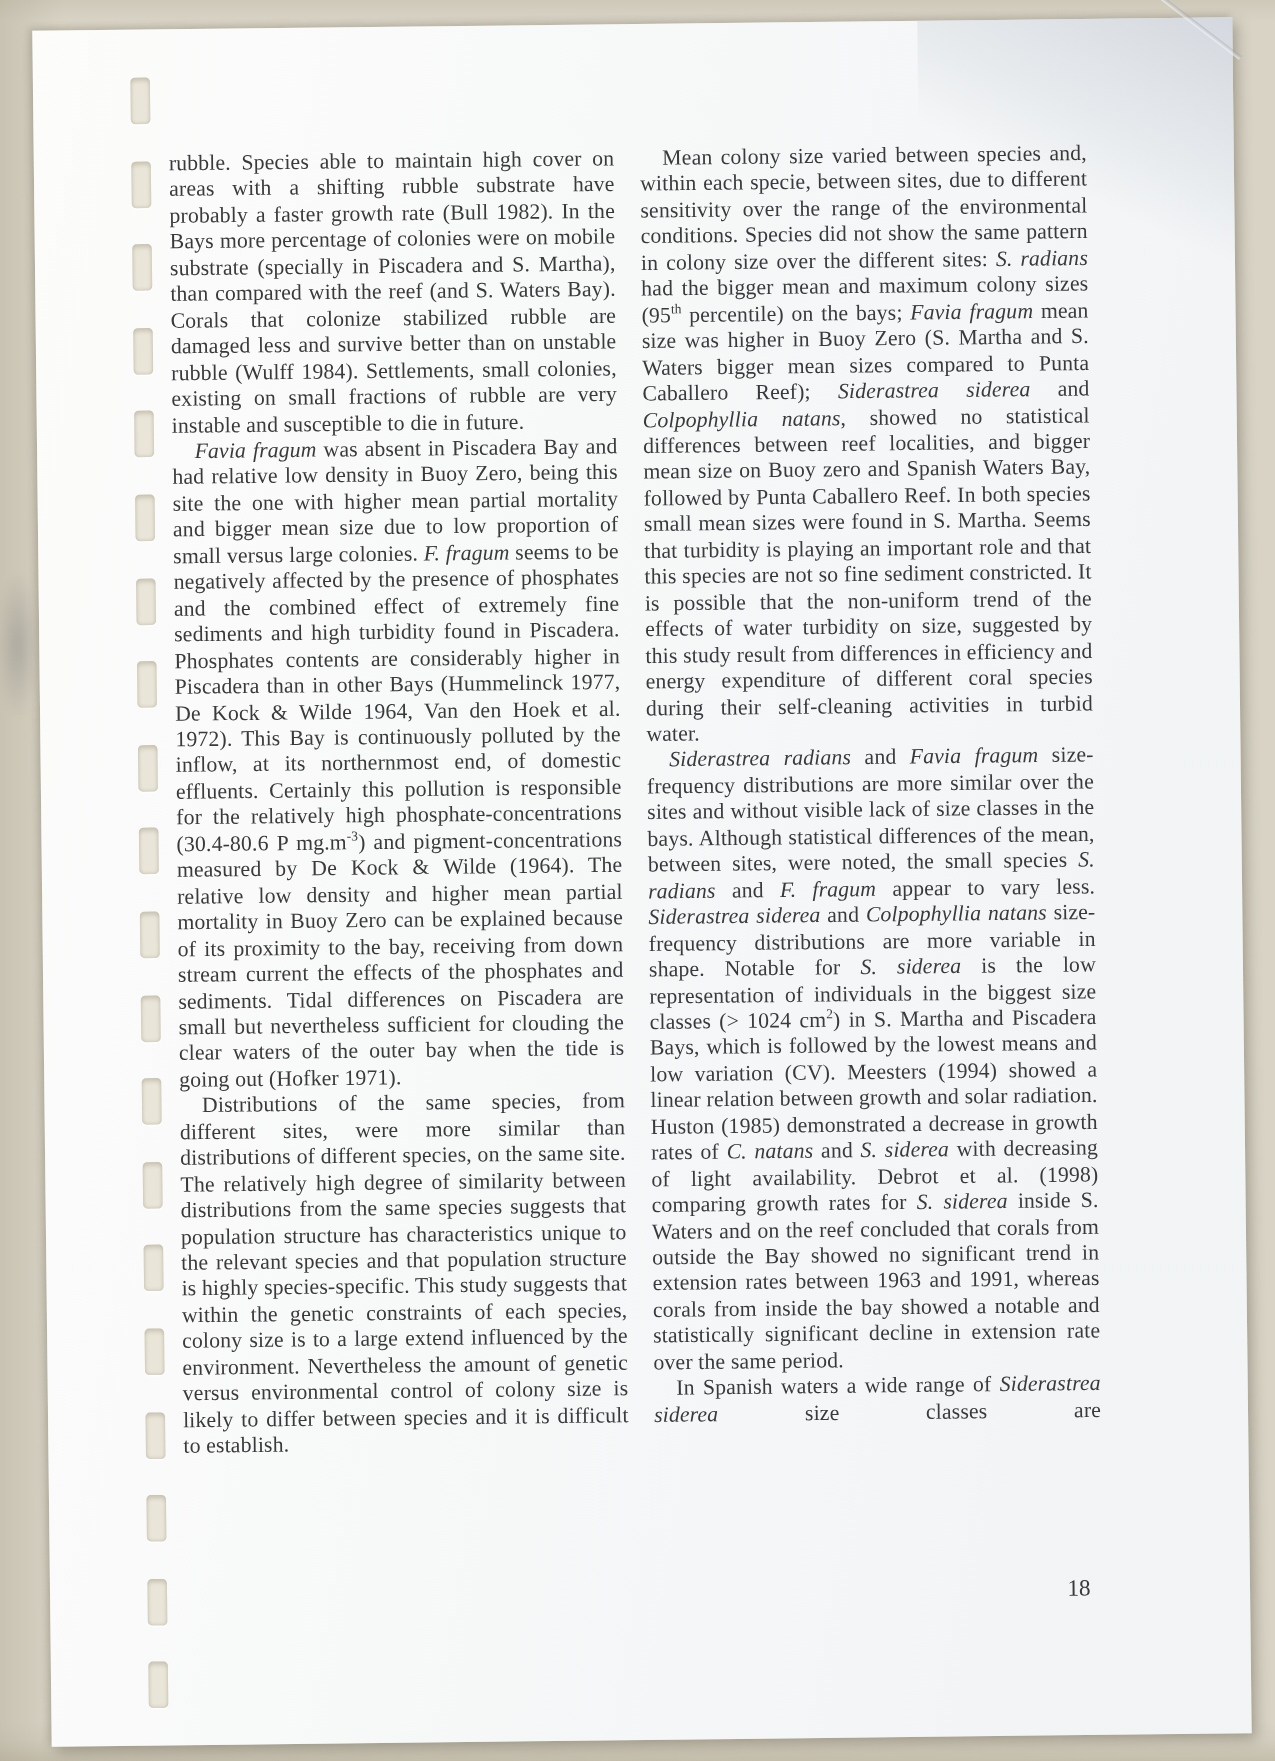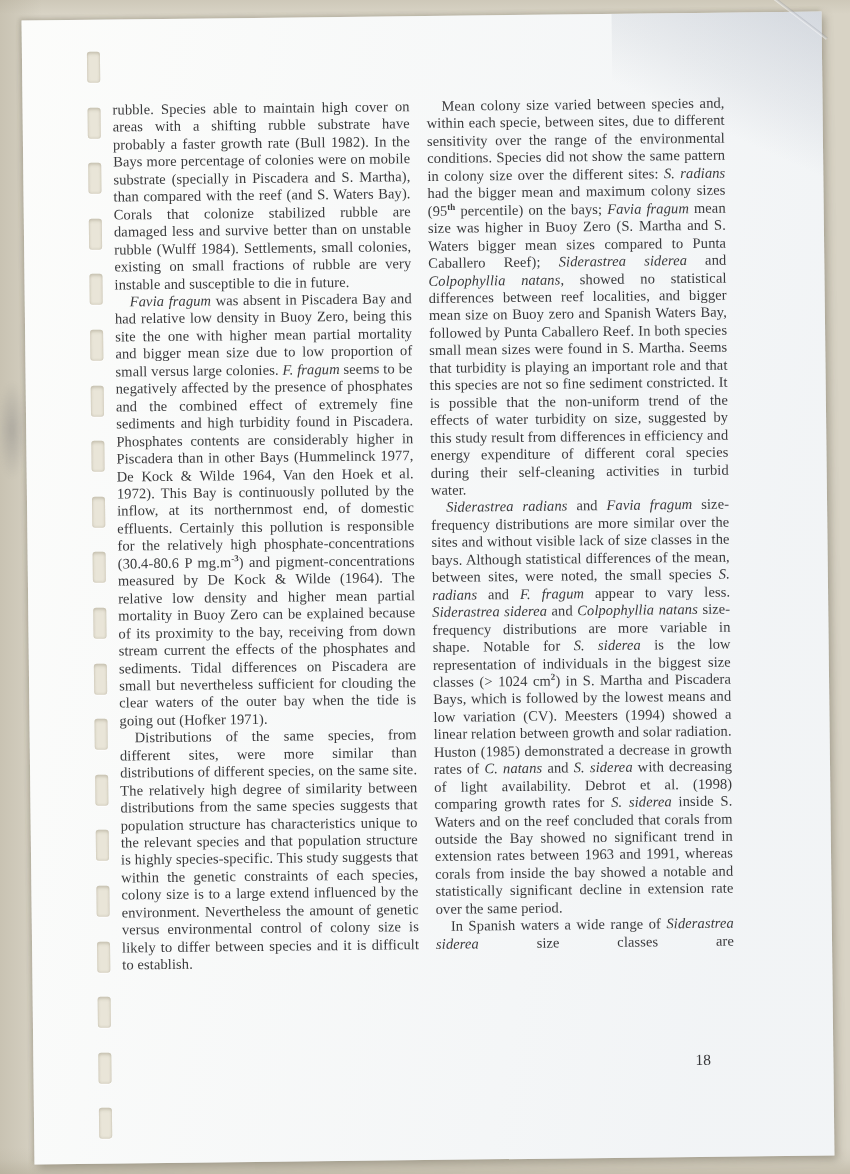--- a/index.html
+++ b/index.html
@@ -53,24 +53,24 @@
     position:absolute;top:82px;width:297px;
     font-size:14.5px;line-height:17.45px;color:var(--ink);
     text-align:justify;text-justify:inter-word;
     letter-spacing:.1px;
   }
   .col-left{left:90px;}
   .col-right{left:404px;width:298px;}
   .col p{margin:0;}
   .col p.indent{text-indent:15px;}
   .col p.cont{text-align-last:justify;}
-  .col sup{font-size:.62em;line-height:0;vertical-align:super;letter-spacing:0;font-weight:bold;}
+  .col sup{font-size:.62em;line-height:0;vertical-align:super;letter-spacing:0;}
   .page-number{
     position:absolute;left:662px;top:1038px;width:48px;
-    font-size:15.5px;color:var(--ink);text-align:left;
+    font-size:15.5px;color:var(--ink);text-align:center;
   }
 </style>
 </head>
 <body>
 
 <div class="scan-bg"></div>
 <div class="smudge"></div>
 
 <div class="paper">
   <div class="fold-shadow"></div>

